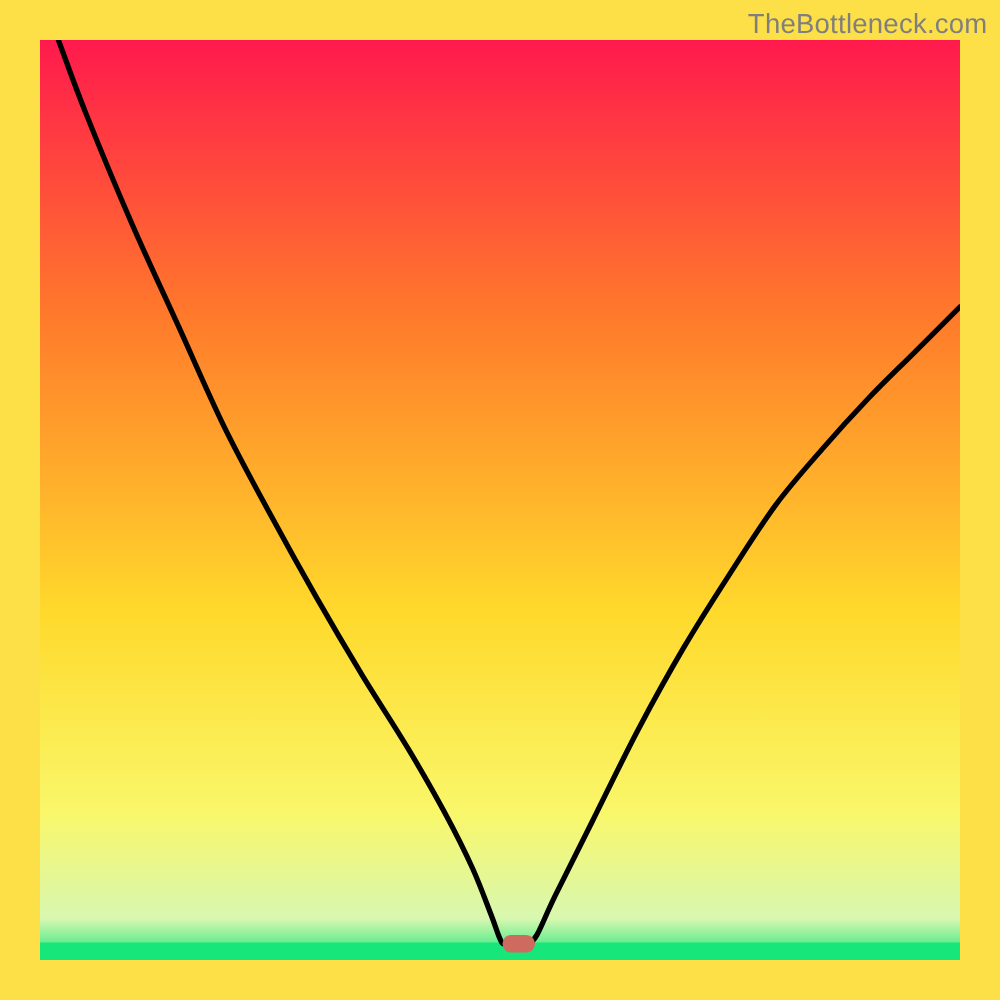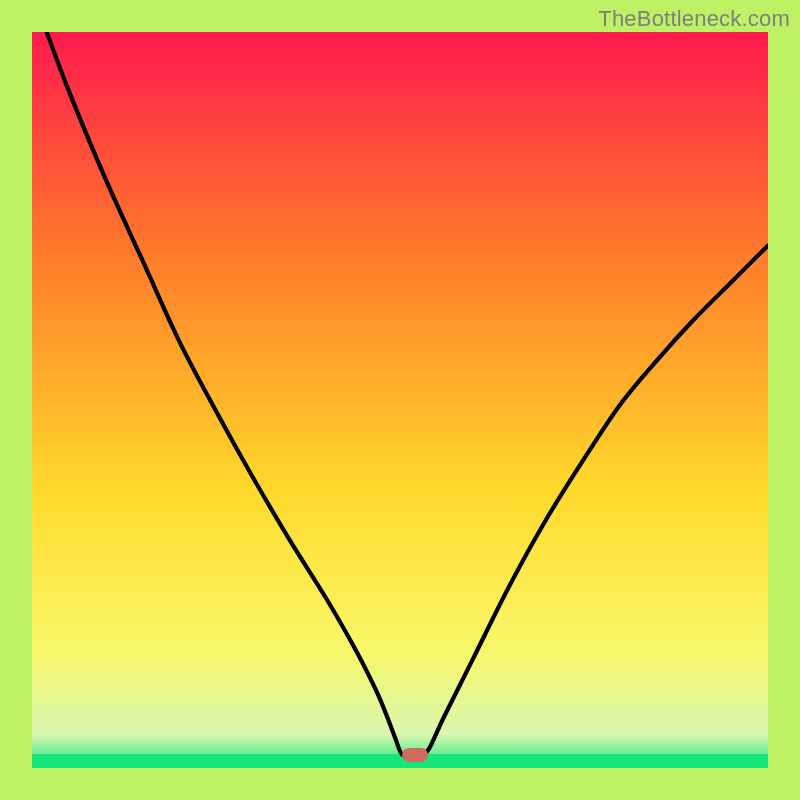--- a/index.html
+++ b/index.html
@@ -8,21 +8,21 @@
     width: 800px;
     height: 800px;
     background: #000;
     overflow: hidden;
     font-family: Arial, Helvetica, sans-serif;
   }
   .stage {
     position: relative;
     width: 800px;
     height: 800px;
-    background: #bef264;
+    background: #fde047;
   }
   .plot {
     position: absolute;
     left: 32px;
     top: 32px;
     width: 736px;
     height: 736px;
     overflow: hidden;
   }
   .gradient {

